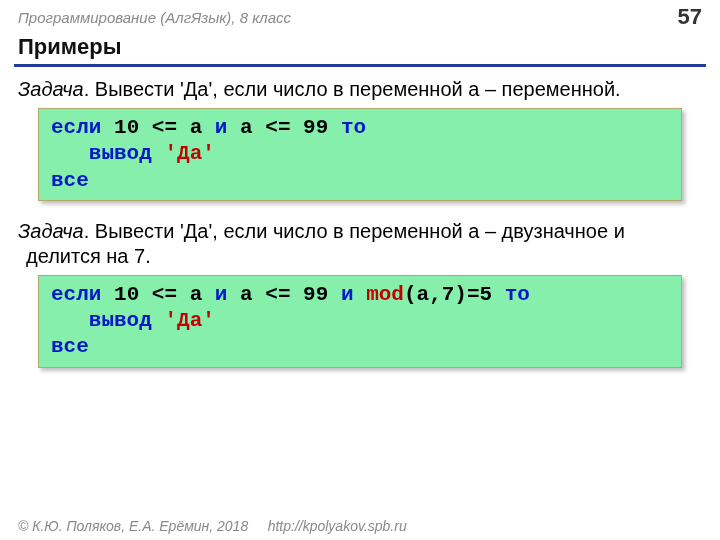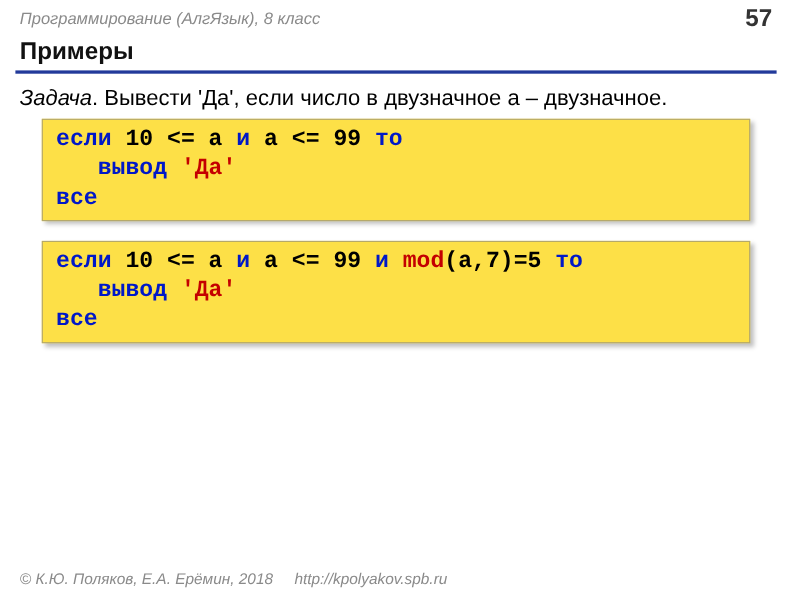--- a/index.html
+++ b/index.html
@@ -43,21 +43,21 @@
   .task {
     font-size: 20px;
     color: #000;
     line-height: 1.25;
     margin-bottom: 6px;
     padding-left: 8px;
     text-indent: -8px;
   }
   .task em { }
   .codebox {
-    background: #fde047;
+    background: #86efac;
     border: 1px solid #b5a96a;
     box-shadow: 3px 3px 4px rgba(0,0,0,0.25);
     padding: 6px 12px 6px 12px;
     margin: 4px 20px 18px 20px;
     font-family: "Courier New", monospace;
     font-size: 21px;
     font-weight: bold;
     line-height: 1.25;
     white-space: pre;
   }
@@ -82,27 +82,30 @@
   <span>Программирование (АлгЯзык), 8 класс</span>
   <span class="page-num">57</span>
 </div>
 
 <div class="title">Примеры</div>
 <div class="title-underline"></div>
 
 <div class="content">
 
   <p class="task">
-    <em>Задача</em><span>. Вывести 'Да', если число в двузначное a – двузначное.</span>
+    <em>Задача</em><span>. Вывести 'Да', если число в переменной a – переменной.</span>
   </p>
 
   <div class="codebox"><span class="kw">если</span><span class="plain"> 10 </span><span class="plain">&lt;= a </span><span class="kw">и</span><span class="plain"> a </span><span class="plain">&lt;= 99 </span><span class="kw">то</span>
 <span>   </span><span class="kw">вывод</span><span> </span><span class="str">'Да'</span>
 <span class="kw">все</span></div>
 
+  <p class="task">
+    <em>Задача</em><span>. Вывести 'Да', если число в переменной a – двузначное и делится на 7.</span>
+  </p>
 
   <div class="codebox"><span class="kw">если</span><span class="plain"> 10 </span><span class="plain">&lt;= a </span><span class="kw">и</span><span class="plain"> a </span><span class="plain">&lt;= 99 </span><span class="kw">и</span><span> </span><span class="fn">mod</span><span class="plain">(a,7)=5 </span><span class="kw">то</span>
 <span>   </span><span class="kw">вывод</span><span> </span><span class="str">'Да'</span>
 <span class="kw">все</span></div>
 
 </div>
 
 <div class="footer">
   <span>© К.Ю. Поляков, Е.А. Ерёмин, 2018</span>
   &nbsp;&nbsp;&nbsp;

